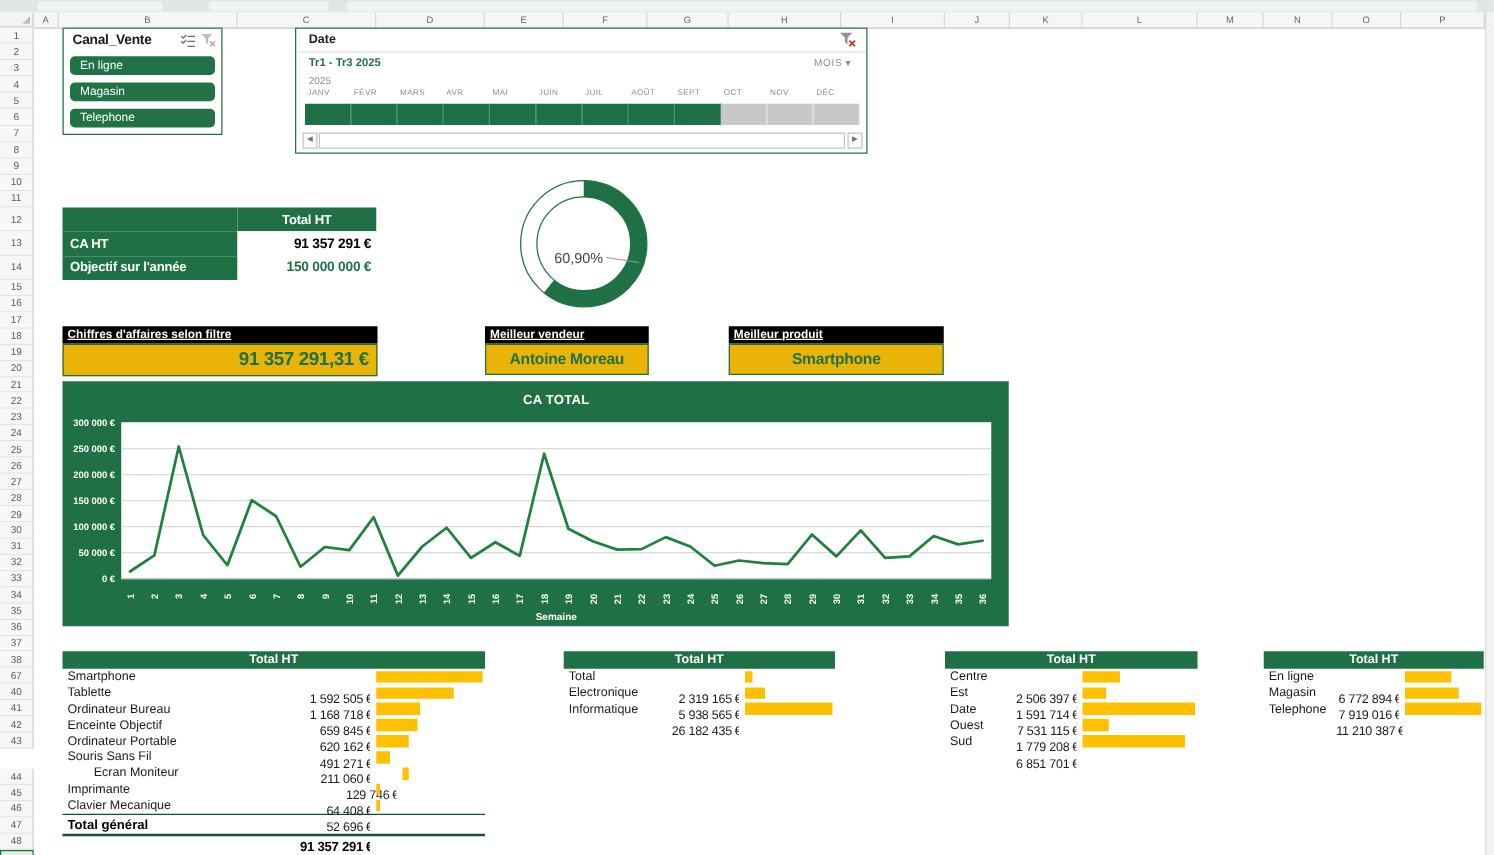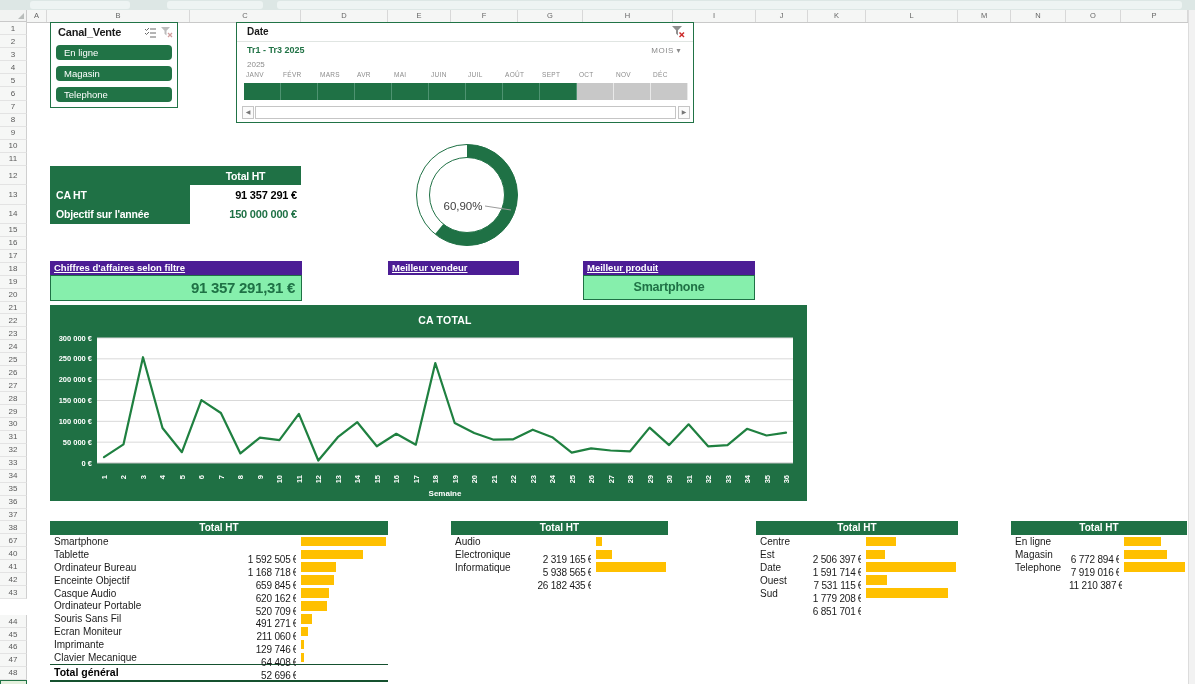--- a/index.html
+++ b/index.html
@@ -46,23 +46,23 @@
   
   #kpi{left:50px;top:166px;width:251px;display:grid;grid-template-columns:140px 111px;grid-auto-rows:19.3px;}
   .kpi-green{background:#1F7145;color:#fff;font-weight:bold;font-size:10.5px;display:flex;align-items:center;padding-left:6px;box-sizing:border-box;letter-spacing:-0.2px;}
   .kpi-head{justify-content:flex-start;padding-left:14px;}
   .kpi-val{background:#fff;font-size:11px;font-weight:bold;display:flex;align-items:center;justify-content:flex-end;padding-right:4px;box-sizing:border-box;letter-spacing:-0.2px;}
   .kpi-val.goal{color:#1F7145;}
   
   #donut{left:411px;top:139px;}
   
   .card{position:absolute;}
-  .card-head{background:#4c1d95;color:#fff;font-weight:bold;font-size:9.5px;height:14px;line-height:14px;
+  .card-head{background:#000000;color:#fff;font-weight:bold;font-size:9.5px;height:14px;line-height:14px;
              padding:0 4px;text-decoration:underline;white-space:nowrap;}
-  .card-body{background:#86efac;border:1.5px solid #1F7145;box-sizing:border-box;color:#1F7145;font-weight:bold;}
+  .card-body{background:#eab308;border:1.5px solid #1F7145;box-sizing:border-box;color:#1F7145;font-weight:bold;}
   #card1{left:50px;top:261px;width:252px;}
   #card1 .card-body{height:26px;line-height:23px;font-size:15px;text-align:right;padding-right:6px;letter-spacing:-0.3px;}
   #card2{left:388px;top:261px;width:131px;}
   #card3{left:583px;top:261px;width:172px;}
   #card2 .card-body,#card3 .card-body{height:25px;line-height:22px;font-size:12.5px;text-align:center;letter-spacing:-0.2px;}
   
   #linechart{left:50px;top:305px;width:757px;height:196px;background:#1F7044;}
   #lc-title{position:absolute;left:0;top:9px;width:790px;text-align:center;color:#fff;font-weight:bold;font-size:10.5px;letter-spacing:.2px;}
   
   .pt{position:absolute;top:521px;}
@@ -242,20 +242,21 @@
   <line x1="74" y1="67" x2="100" y2="71" stroke="#9b9b9b" stroke-width="1"></line>
   <text x="52" y="71" text-anchor="middle" font-size="11.5" fill="#404040">60,90%</text>
 </svg>
 
 <div id="card1" class="card">
   <div class="card-head">Chiffres d'affaires selon filtre</div>
   <div class="card-body">91 357 291,31 €</div>
 </div>
 <div id="card2" class="card">
   <div class="card-head">Meilleur vendeur</div>
+  <div class="card-body">Antoine Moreau</div>
 </div>
 <div id="card3" class="card">
   <div class="card-head">Meilleur produit</div>
   <div class="card-body">Smartphone</div>
 </div>
 
 <div id="linechart" class="abs">
   <div id="lc-title">CA TOTAL</div>
   <svg id="lc-svg" width="757" height="196">
       <rect x="47" y="33" width="696" height="125" fill="#ffffff"></rect>
@@ -339,42 +340,35 @@
         </div>
       </div>
       <div class="pt-row">
         <div class="pt-label" style="width: 146px;">Enceinte Objectif</div>
         <div class="pt-val" style="width: 96px;"><span>620 162</span><span class="euro">€</span></div>
         <div class="pt-barwrap">
           <div class="pt-bar" style="width: 38.9%;"></div>
         </div>
       </div>
       <div class="pt-row">
-        <div class="pt-label" style="width: 146px;">Casque Audio</div>
-        <div class="pt-val" style="width: 96px;"><span>520 709</span><span class="euro">€</span></div>
-        <div class="pt-barwrap">
-          <div class="pt-bar" style="width: 32.7%;"></div>
-        </div>
-      </div>
-      <div class="pt-row">
         <div class="pt-label" style="width: 146px;">Ordinateur Portable</div>
         <div class="pt-val" style="width: 96px;"><span>491 271</span><span class="euro">€</span></div>
         <div class="pt-barwrap">
           <div class="pt-bar" style="width: 30.8%;"></div>
         </div>
       </div>
       <div class="pt-row">
         <div class="pt-label" style="width: 146px;">Souris Sans Fil</div>
         <div class="pt-val" style="width: 96px;"><span>211 060</span><span class="euro">€</span></div>
         <div class="pt-barwrap">
           <div class="pt-bar" style="width: 13.3%;"></div>
         </div>
       </div>
       <div class="pt-row">
-        <div class="pt-label" style="width: 146px;">Ecran Moniteur</div>
+        <div class="pt-label" style="width: 146px; margin-left: 21px;">Ecran Moniteur</div>
         <div class="pt-val" style="width: 96px;"><span>129 746</span><span class="euro">€</span></div>
         <div class="pt-barwrap">
           <div class="pt-bar" style="width: 8.1%;"></div>
         </div>
       </div>
       <div class="pt-row">
         <div class="pt-label" style="width: 146px;">Imprimante</div>
         <div class="pt-val" style="width: 96px;"><span>64 408</span><span class="euro">€</span></div>
         <div class="pt-barwrap">
           <div class="pt-bar" style="width: 4%;"></div>
@@ -388,21 +382,21 @@
         </div>
       </div>
       <div class="pt-total">
         <div class="pt-label" style="width: 146px;">Total général</div>
         <div class="pt-val" style="width: 96px;"><span>91 357 291</span><span class="euro">€</span></div>
       </div>
     </div>
     <div class="pt" style="left: 451px; width: 217px;">
       <div class="pt-head">Total HT</div>
       <div class="pt-row">
-        <div class="pt-label" style="width: 76px;">Audio</div>
+        <div class="pt-label" style="width: 76px;">Total</div>
         <div class="pt-val" style="width: 60px;"><span>2 319 165</span><span class="euro">€</span></div>
         <div class="pt-barwrap">
           <div class="pt-bar" style="width: 8.9%;"></div>
         </div>
       </div>
       <div class="pt-row">
         <div class="pt-label" style="width: 76px;">Electronique</div>
         <div class="pt-val" style="width: 60px;"><span>5 938 565</span><span class="euro">€</span></div>
         <div class="pt-barwrap">
           <div class="pt-bar" style="width: 22.7%;"></div>

